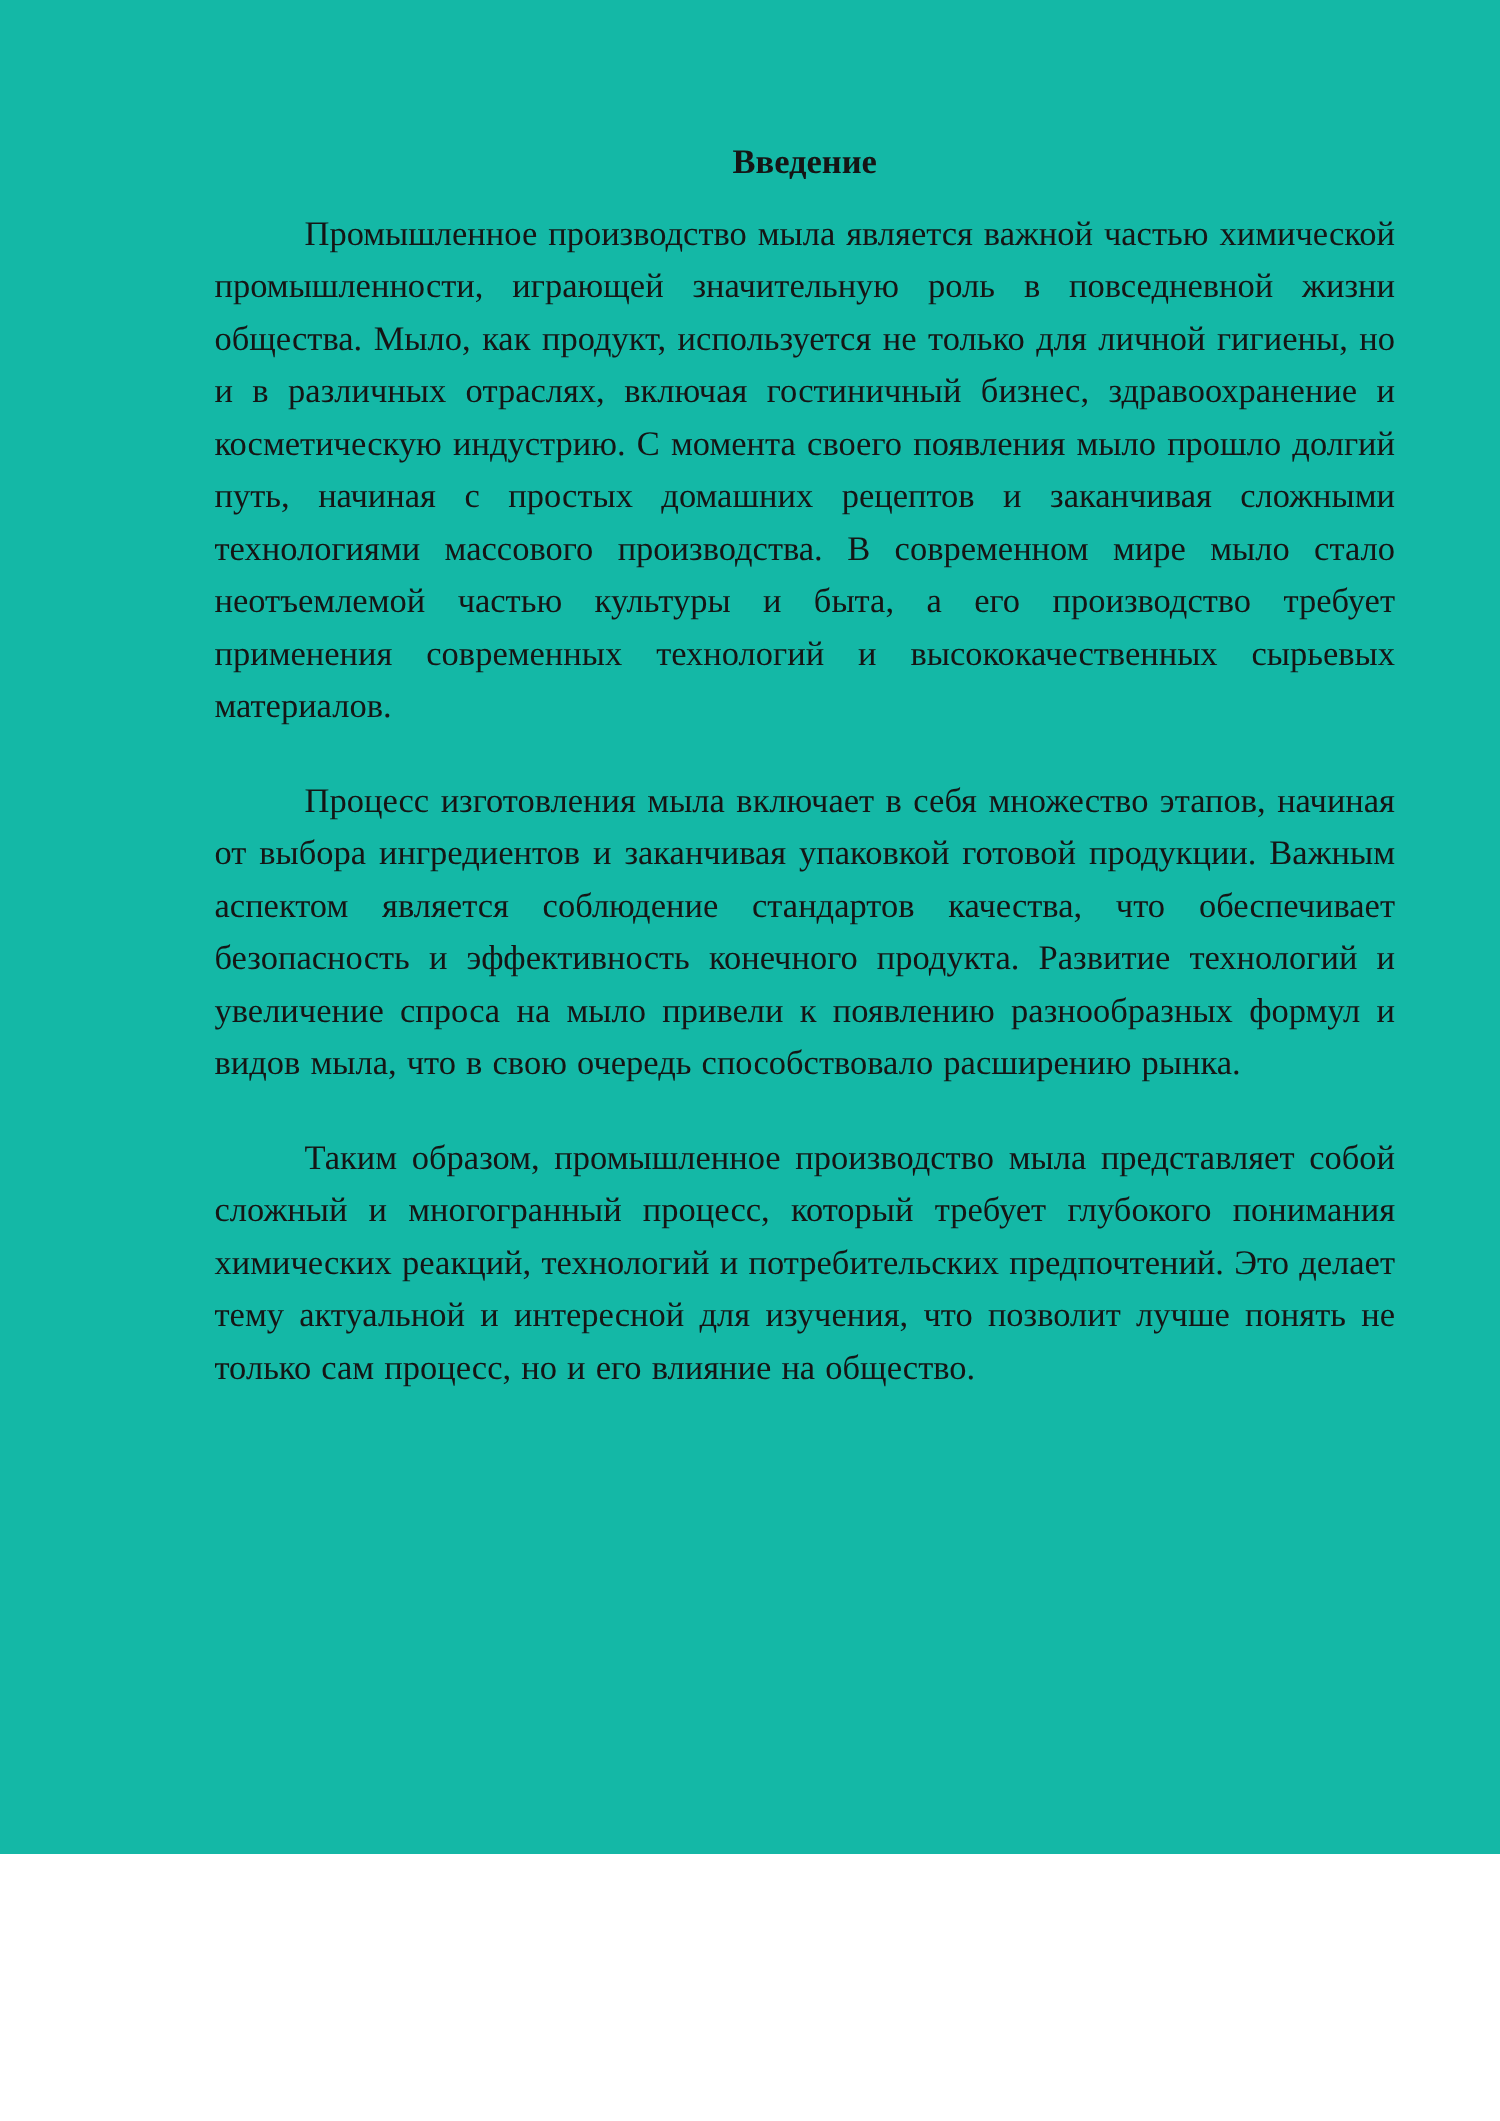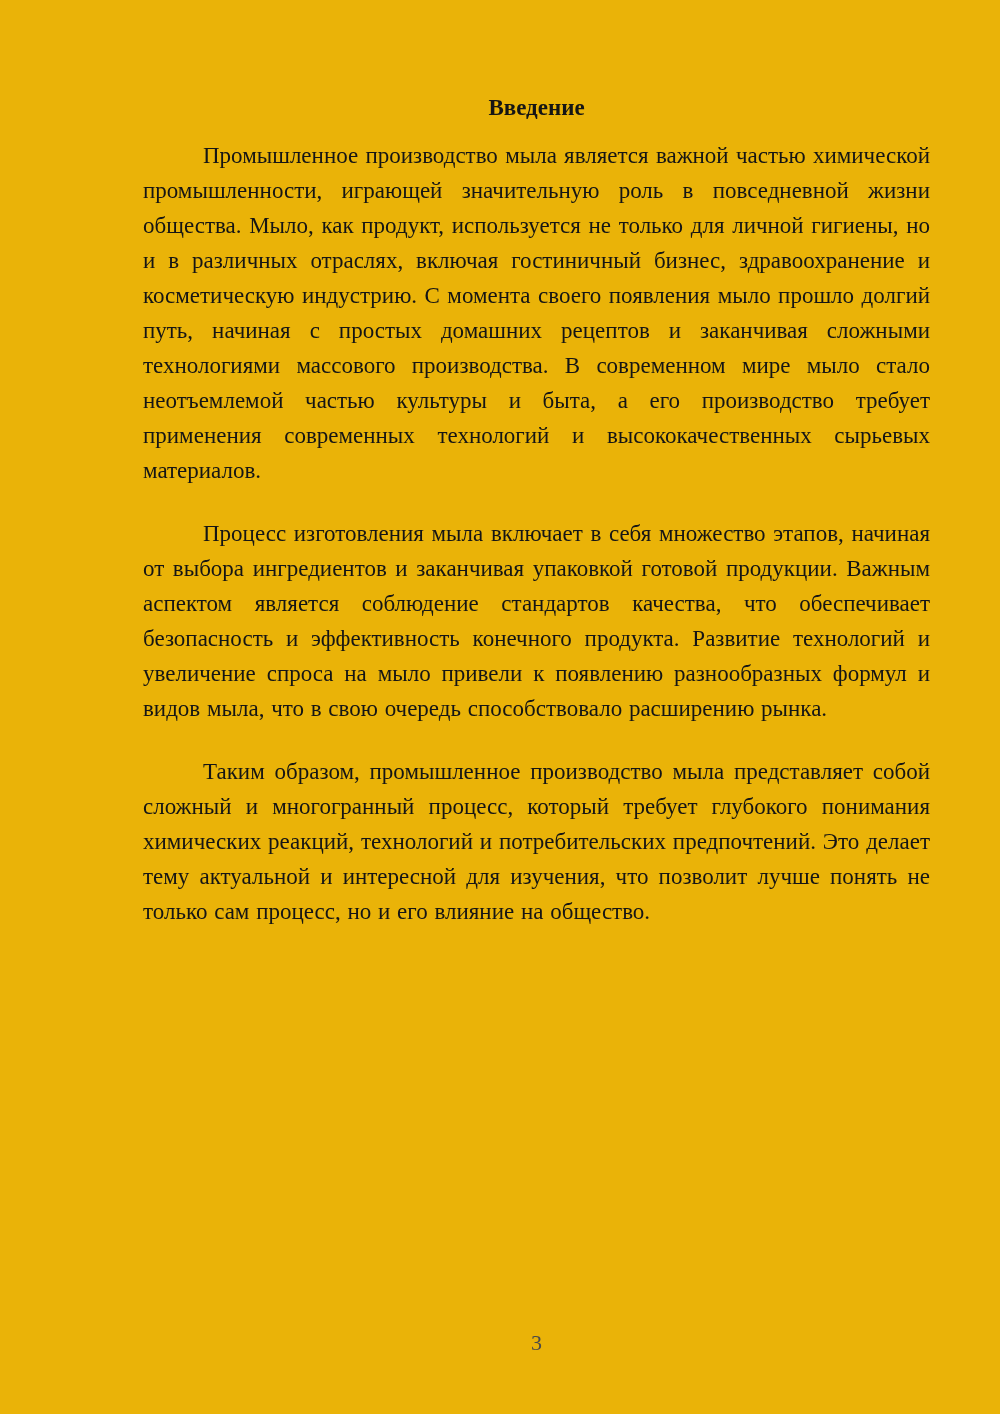--- a/index.html
+++ b/index.html
@@ -4,22 +4,22 @@
 <style>
   * { margin: 0; padding: 0; box-sizing: border-box; }
 
   html, body {
     background: #ffffff;
   }
 
   .page {
     position: relative;
     width: 1000px;
-    height: 1414px;
-    background: #eab308;
+    height: 1236px;
+    background: #14b8a6;
     color: #151515;
     font-family: "Liberation Serif", "DejaVu Serif", serif;
     overflow: hidden;
   }
 
   .content {
     position: absolute;
     top: 90px;
     left: 143px;
     width: 787px;

